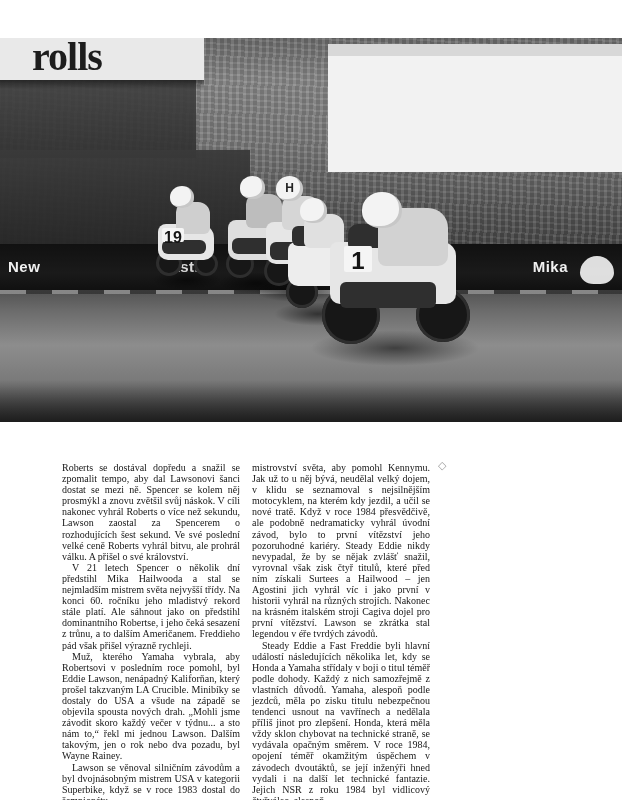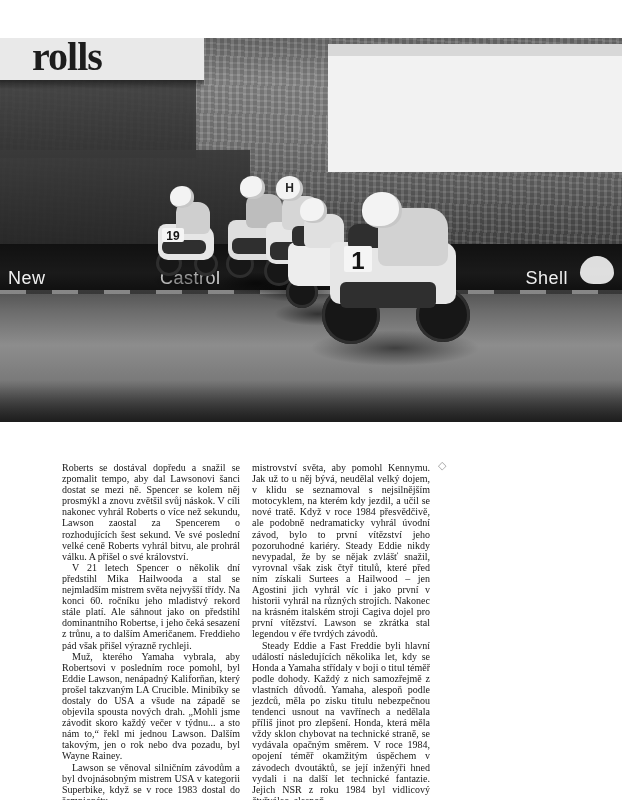--- a/index.html
+++ b/index.html
@@ -119,25 +119,25 @@
 
   
   .hoarding {
     position: absolute;
     left: 0; top: 206px;
     width: 622px; height: 52px;
     background: linear-gradient(180deg,#111 0%, #1a1a1a 55%, #0d0d0d 100%);
   }
   .hoarding .ad {
     position: absolute;
-    top: 24px;
+    top: 14px;
     color: #f0f0f0;
     font-family: "Liberation Sans", sans-serif;
-    font-weight: normal;
-    font-size: 18px;
+    font-weight: bold;
+    font-size: 15px;
     letter-spacing: .5px;
     white-space: nowrap;
   }
   .ad-new { left: 8px; font-size: 19px; color:#e8e8e8; }
   .ad-castrol { left: 160px; font-size: 16px; color: #dcdcdc; opacity:.9; }
   .ad-oils { left: 338px; }
   .ad-shell { right: 54px; }
   .ad-shell-logo {
     position: absolute;
     right: 8px; top: 12px;
@@ -311,39 +311,39 @@
       <div class="banner-rolls-shadow"></div>
 
       <div class="mobil-board">
         <div class="mobil-strip"></div>
       </div>
 
       <div class="hoarding">
         <div class="ad ad-new">New</div>
         <div class="ad ad-castrol">Castrol</div>
         <div class="ad ad-oils">Oils</div>
-        <div class="ad ad-shell">Shell</div>
+        <div class="ad ad-shell">Mika</div>
         <div class="ad-shell-logo"></div>
       </div>
 
       <div class="kerb"></div>
       <div class="track">
 
         <div class="track-dark-bottom"></div>
       </div>
 
       <div class="rider r19">
         <div class="shadow-blob" style="left:2px; top:92px; width:70px; height:20px;"></div>
         <div class="wheel" style="left:6px; top:72px; width:26px; height:26px;"></div>
         <div class="wheel" style="left:44px; top:74px; width:24px; height:24px;"></div>
         <div class="bike-body" style="left:8px; top:46px; width:56px; height:36px;"></div>
         <div class="fairing-dark" style="left:12px; top:62px; width:44px; height:14px;"></div>
         <div class="leathers" style="left:26px; top:24px; width:34px; height:32px;"></div>
         <div class="helmet" style="left:20px; top:8px; width:24px; height:22px;"></div>
-        <div class="num" style="left:12px; top:50px; width:22px; height:14px; font-size:12px; padding-top:2px;">19</div>
+        <div class="num" style="left:12px; top:50px; width:22px; height:14px; font-size:16px; padding-top:2px;">19</div>
       </div>
 
       <div class="rider rmid">
         <div class="shadow-blob" style="left:4px; top:104px; width:78px; height:22px;"></div>
         <div class="wheel" style="left:12px; top:82px; width:28px; height:28px;"></div>
         <div class="wheel" style="left:52px; top:84px; width:26px; height:26px;"></div>
         <div class="bike-body" style="left:14px; top:52px; width:60px; height:40px; background:#dedede;"></div>
         <div class="fairing-dark" style="left:18px; top:70px; width:48px; height:16px;"></div>
         <div class="leathers" style="left:32px; top:26px; width:36px; height:34px; background:#bdbdbd;"></div>
         <div class="helmet" style="left:26px; top:8px; width:25px; height:23px;"></div>

